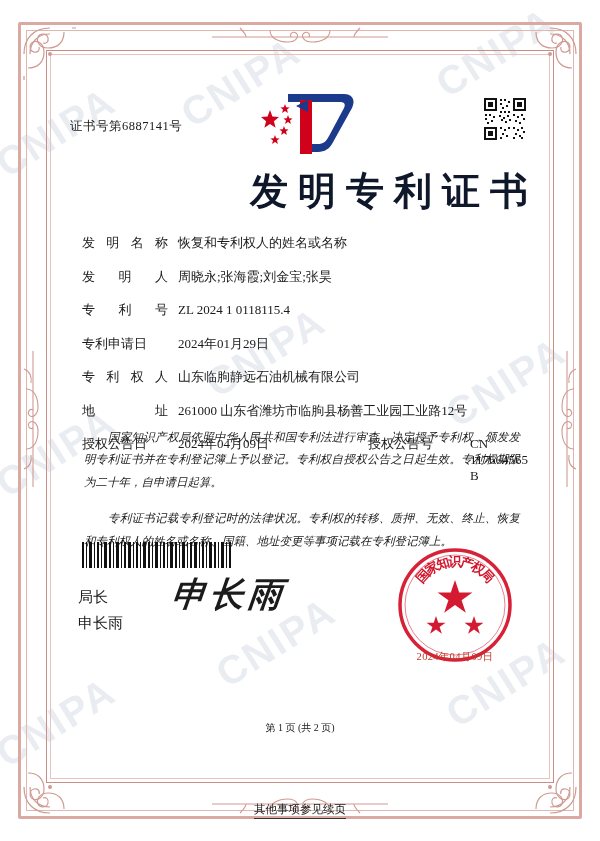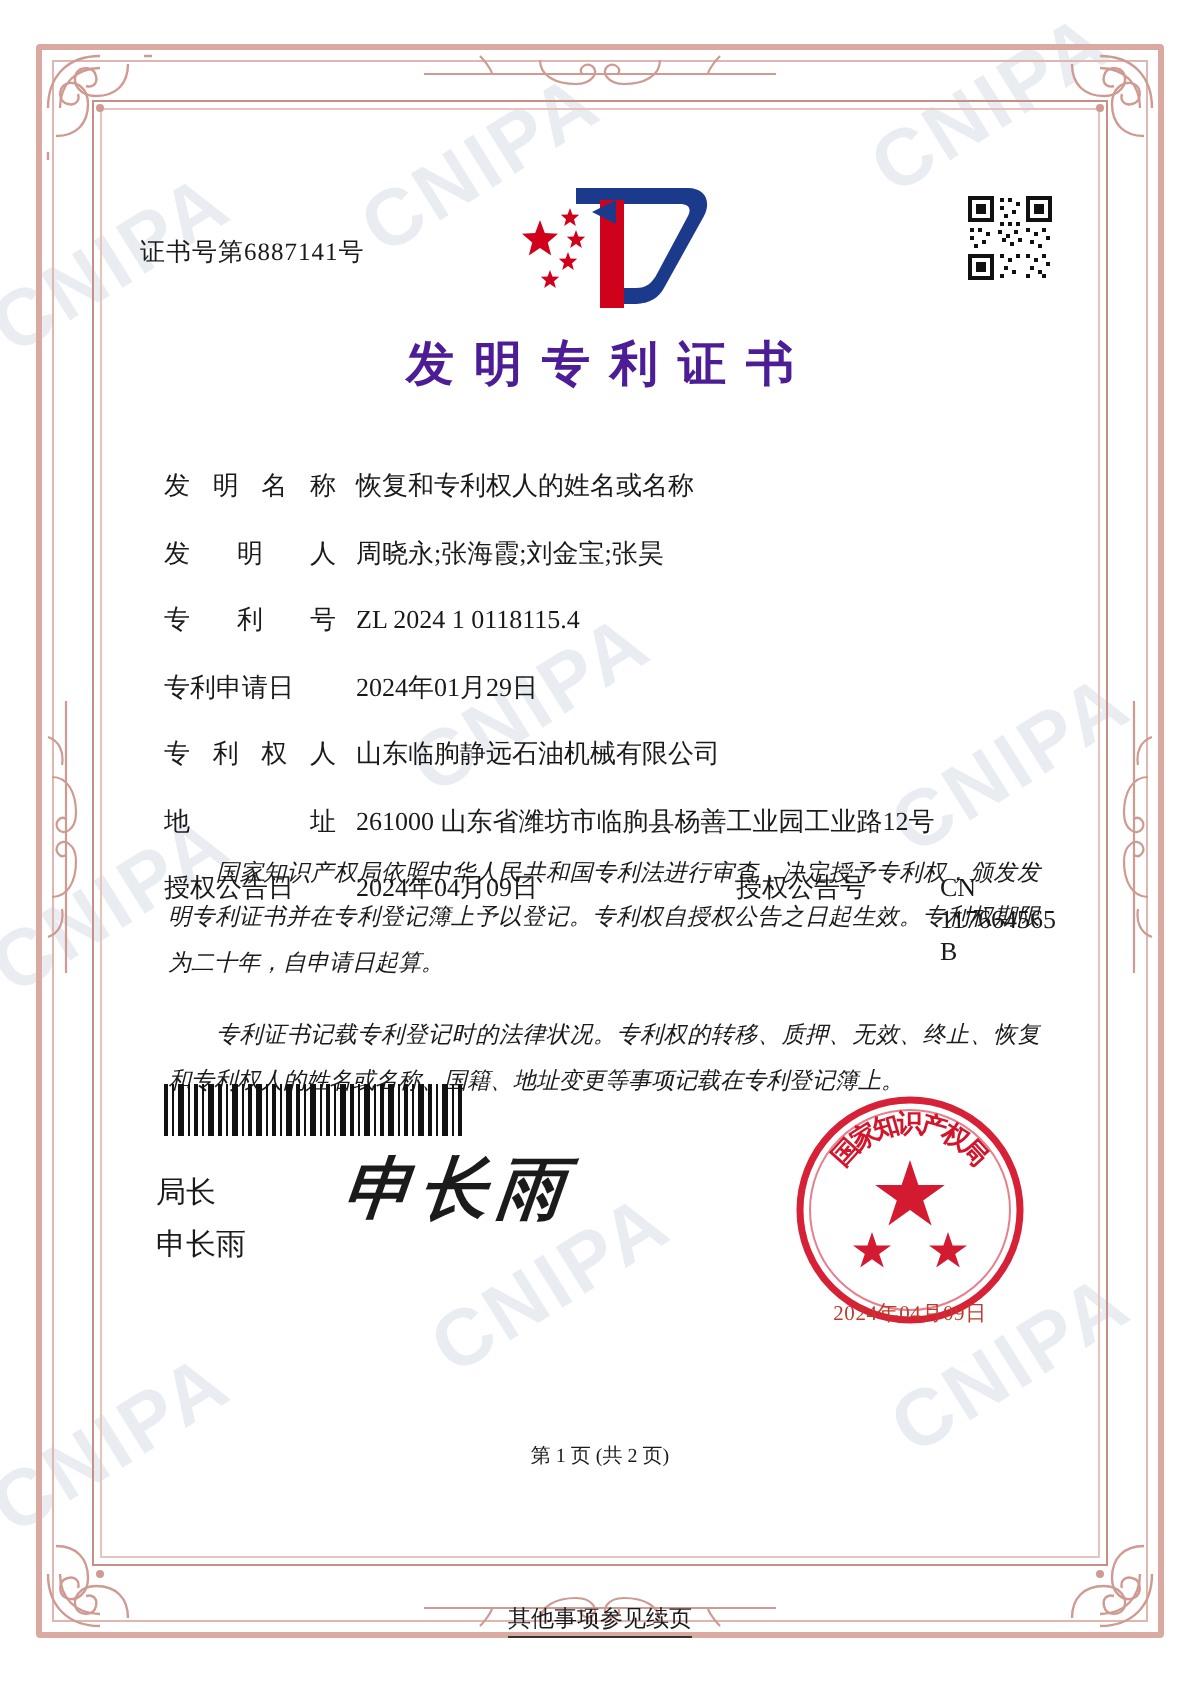--- a/index.html
+++ b/index.html
@@ -130,26 +130,26 @@
     transform: translateX(-50%);
     width: 120px;
     height: 70px;
   }
 
   .title {
     position: absolute;
     left: 0;
     right: 0;
     top: 102px;
-    text-align: center;
-    font-size: 24px;
+    text-align: right;
+    font-size: 38px;
     font-weight: bold;
     letter-spacing: 10px;
     text-indent: 10px;
-    color: #4c1d95;
+    color: #0f172a;
     font-family: "Liberation Serif", serif;
   }
 
   .fields {
     position: absolute;
     left: 20px;
     right: 14px;
     top: 170px;
   }
   .frow {

